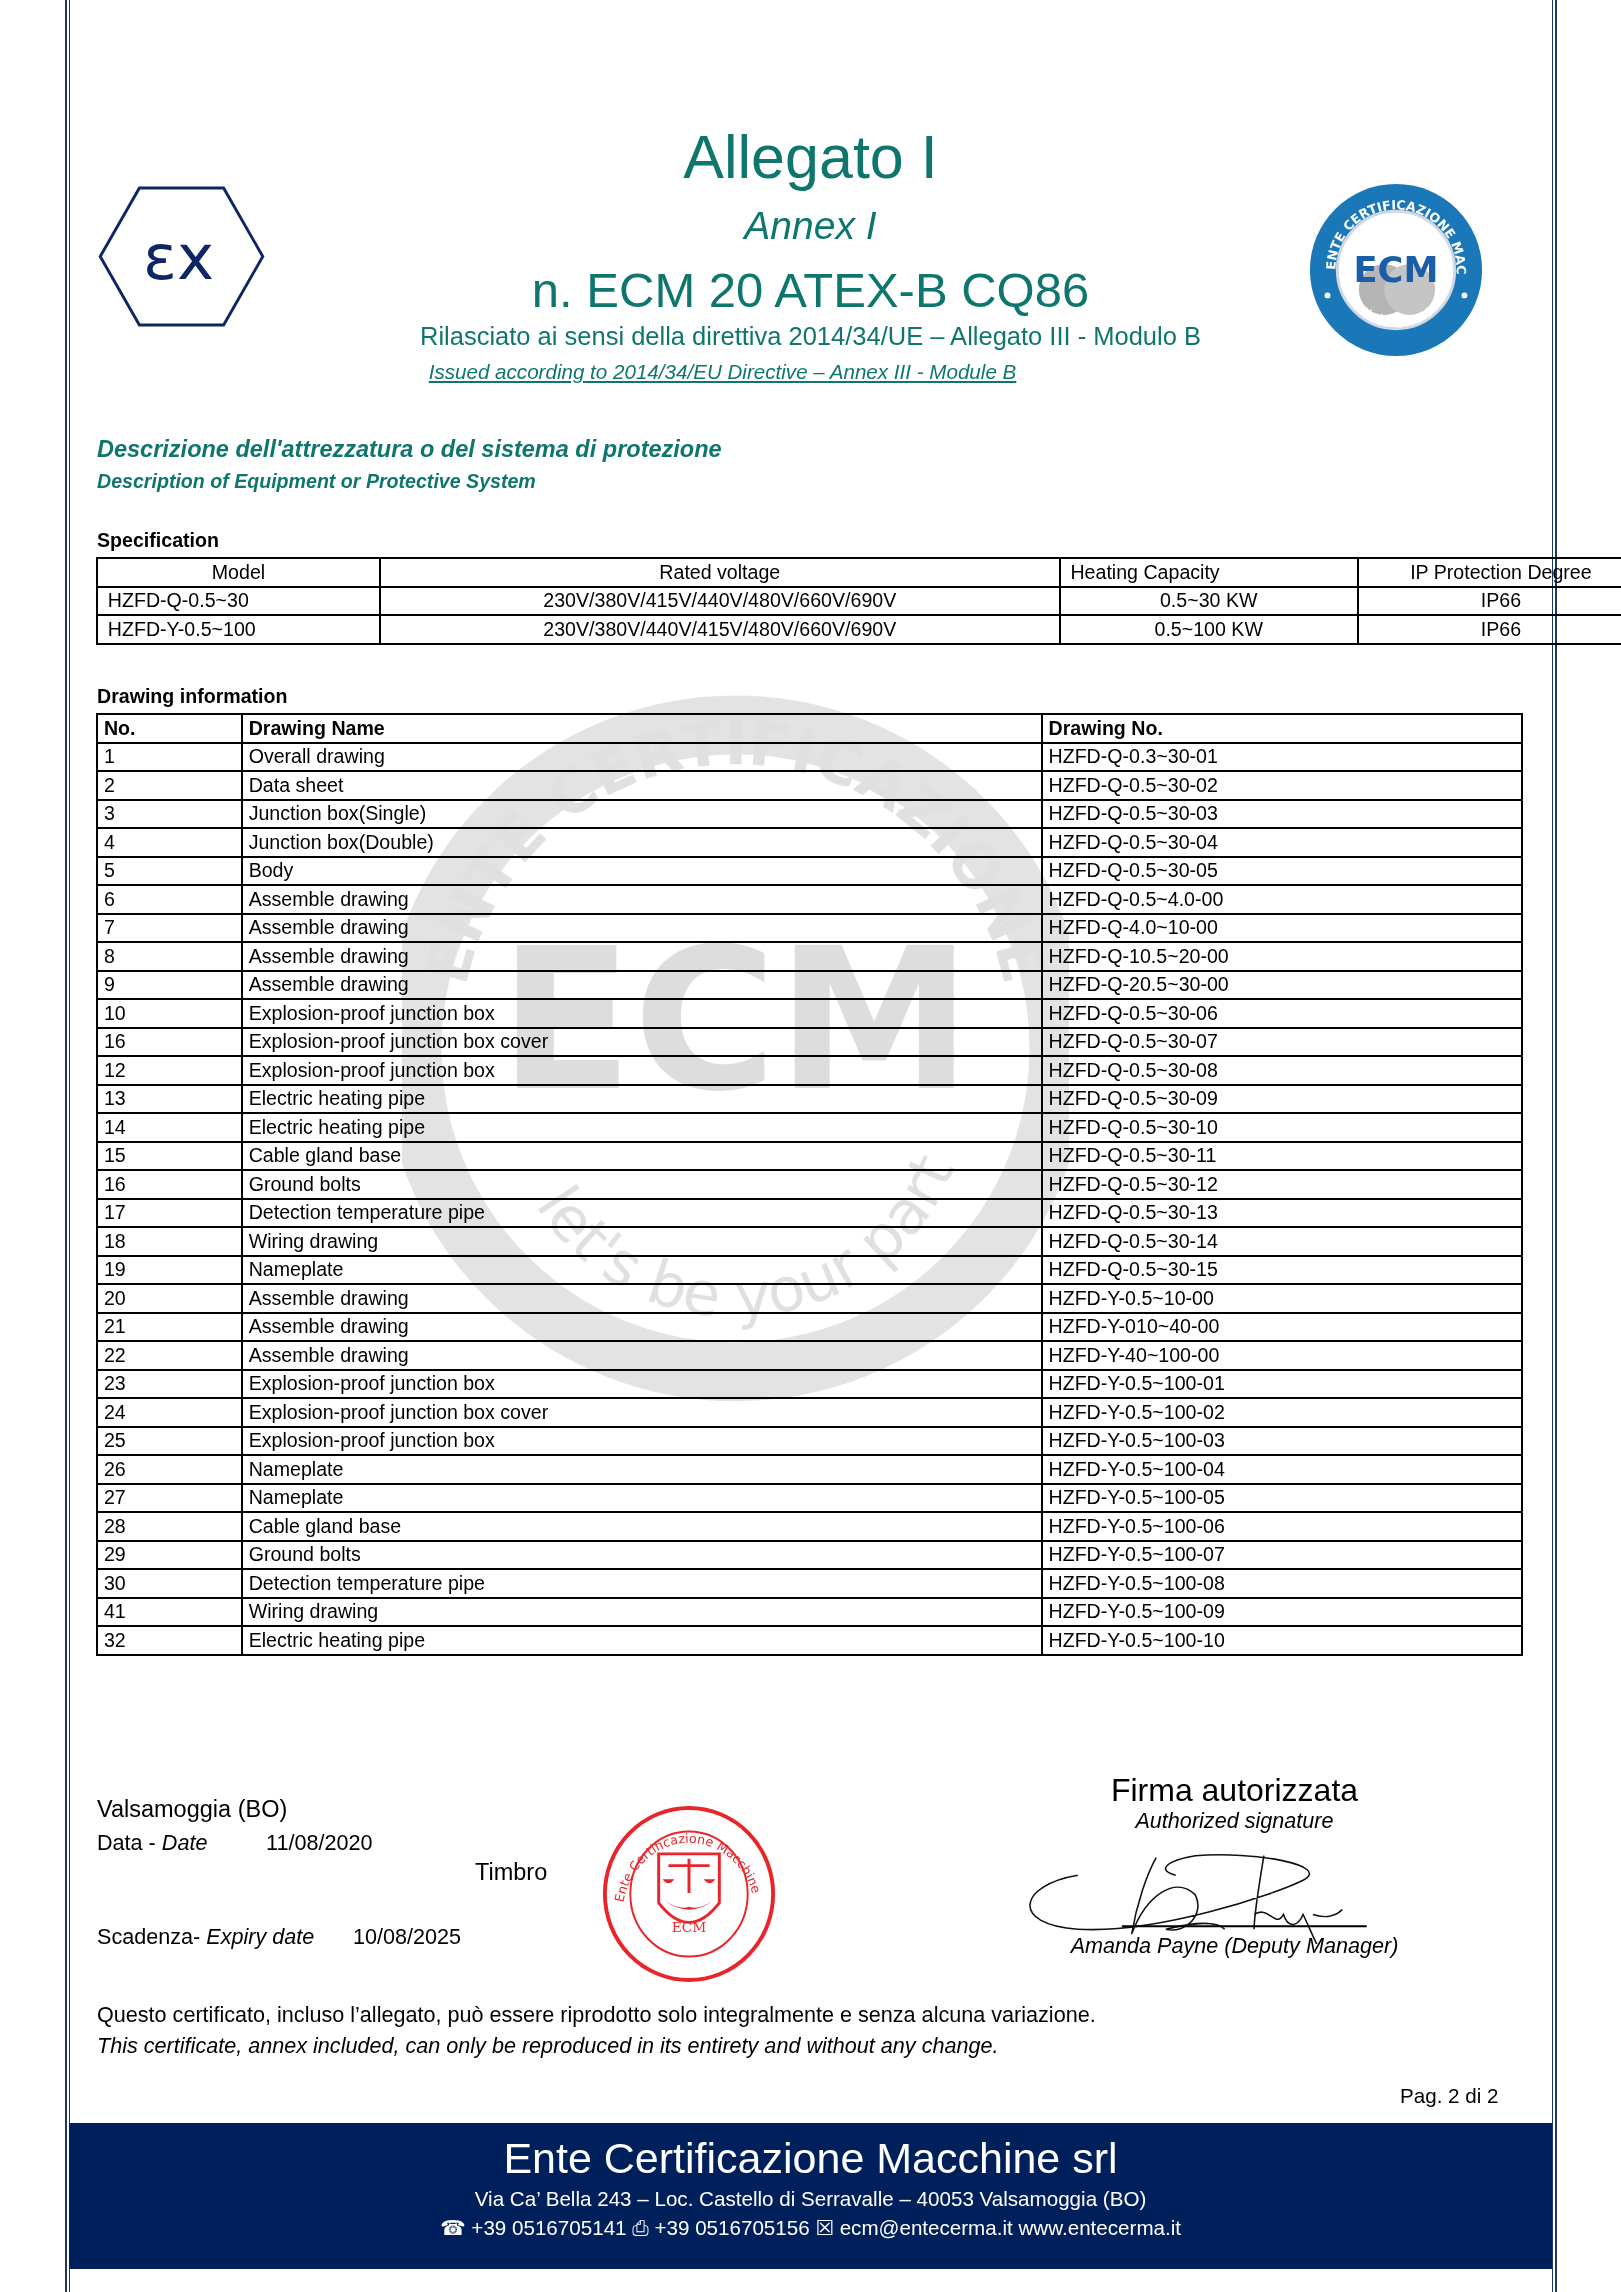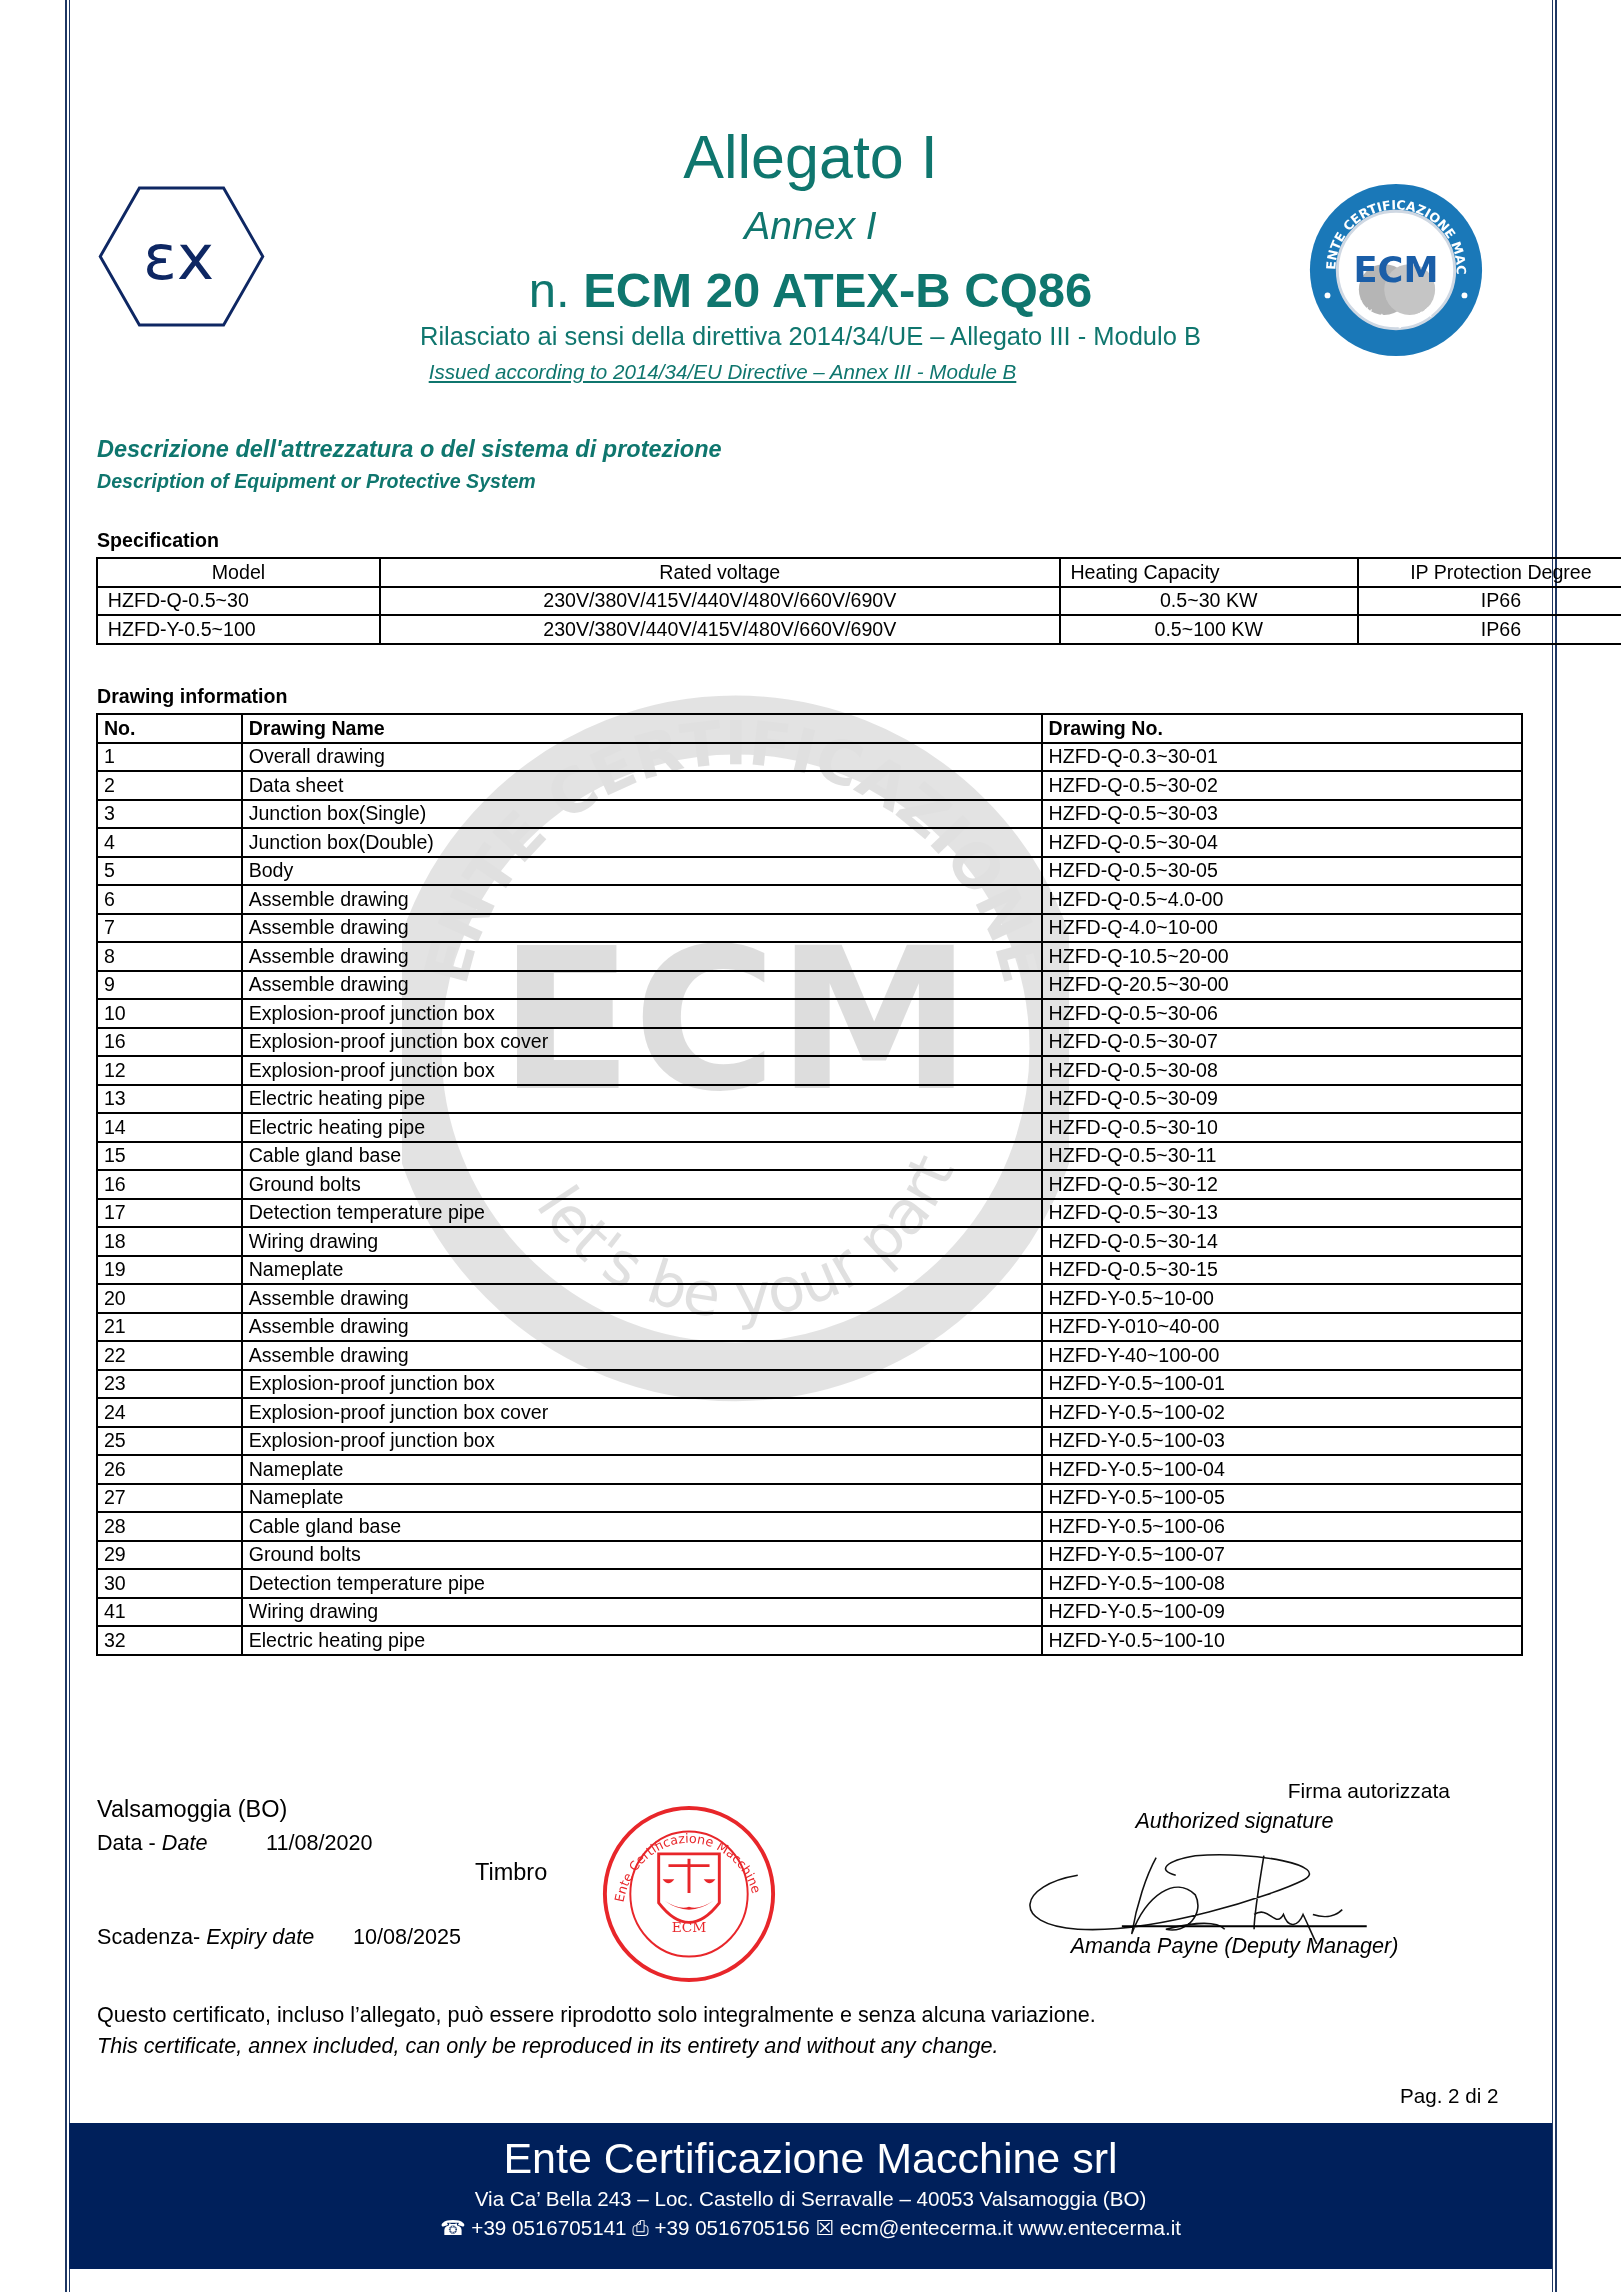--- a/index.html
+++ b/index.html
@@ -7,21 +7,21 @@
          font-family: "Liberation Sans", "DejaVu Sans", sans-serif; color: #000; }
   .border-line { position: absolute; top: 0; bottom: 0; width: 2px; background: #1f3864; }
   .abs { position: absolute; }
   .navy { color: #0f766e; }
 
   
   .ex-logo { left: 98px; top: 186px; width: 167px; height: 141px; }
   .title-main { left: 0; width: 1621px; text-align: center; top: 123px; font-size: 61px; line-height: 69px; }
   .title-annex { left: 0; width: 1621px; text-align: center; top: 202px; font-size: 39px; line-height: 47px; font-style: italic; }
   .title-cert { left: 0; width: 1621px; text-align: center; top: 261px; font-size: 49px; line-height: 59px; }
-  .title-cert b { font-weight: bold; }
+  .title-cert b { font-weight: normal; }
   .title-sub { left: 0; width: 1621px; text-align: center; top: 321px; font-size: 25.5px; line-height: 31px; }
   .title-sub-en { left: 0; width: 1445px; text-align: center; top: 358px; font-size: 20.6px; line-height: 27.4px; font-style: italic; text-decoration: underline; }
   .ecm-logo { left: 1306px; top: 180px; width: 180px; height: 180px; }
 
   
   .desc-it { left: 97px; top: 436px; font-size: 23.5px; font-weight: bold; font-style: italic; }
   .desc-en { left: 97px; top: 470px; font-size: 19.6px; font-weight: bold; font-style: italic; }
 
   
   .tbl-title { font-size: 19.6px; font-weight: bold; left: 97px; }
@@ -328,21 +328,21 @@
   <path d="M 60 50 L 122 50 L 122 100 Q 91 140 60 100 Z" fill="none" stroke="#e8262a" stroke-width="3"></path>
   <line x1="91" y1="55" x2="91" y2="90" stroke="#e8262a" stroke-width="3"></line>
   <line x1="70" y1="62" x2="112" y2="62" stroke="#e8262a" stroke-width="3"></line>
   <path d="M 64 76 Q 70 84 76 76 Z M 106 76 Q 112 84 118 76 Z" fill="#e8262a"></path>
   <path d="M 66 98 Q 91 116 116 98 Q 100 108 91 104 Q 82 108 66 98 Z" fill="#e8262a"></path>
   <text x="91" y="130" text-anchor="middle" font-family="DejaVu Serif, serif" font-size="14" fill="#e8262a">ECM</text>
   <text font-family="DejaVu Sans, sans-serif" font-size="13" fill="#e8262a"><textPath href="#stTop">Ente Certificazione Macchine</textPath></text>
 </svg>
 
 <div class="abs sig-area">
-  <div style="text-align:right;font-size:21px;line-height:29px">Firma autorizzata</div>
+  <div style="text-align:center;font-size:32px;line-height:29px">Firma autorizzata</div>
   <div style="text-align:center;font-size:21.6px;line-height:31px;font-style:italic">Authorized signature</div>
   <svg width="431" height="108" viewBox="0 0 440 110" style="display:block">
     <path d="M 140 22 C 130 40 120 70 115 100 M 115 100 C 130 60 160 40 180 60 C 190 80 170 100 150 95 C 170 90 200 85 210 95 M 60 40 C 0 50 -10 90 60 95 C 140 100 260 60 290 45 C 320 30 240 15 180 20 C 150 25 140 35 160 40 M 250 20 C 245 50 240 80 240 95 M 240 80 C 255 70 262 95 270 80 C 275 95 285 92 290 80 C 300 100 310 130 325 140 M 300 80 C 315 85 325 80 330 75" fill="none" stroke="#111" stroke-width="1.6"></path>
     <line x1="105" y1="92" x2="355" y2="92" stroke="#000" stroke-width="2"></line>
   </svg>
   <div style="text-align:center;font-size:21.6px;line-height:27.4px;font-style:italic;margin-top:-11.8px">Amanda Payne (Deputy Manager)</div>
 </div>
 
 <div class="abs b-text" style="left:97px;top:2002px">Questo certificato, incluso l’allegato, può essere riprodotto solo integralmente e senza alcuna variazione.</div>
 <div class="abs b-text" style="left:97px;top:2033px;font-style:italic">This certificate, annex included, can only be reproduced in its entirety and without any change.</div>

